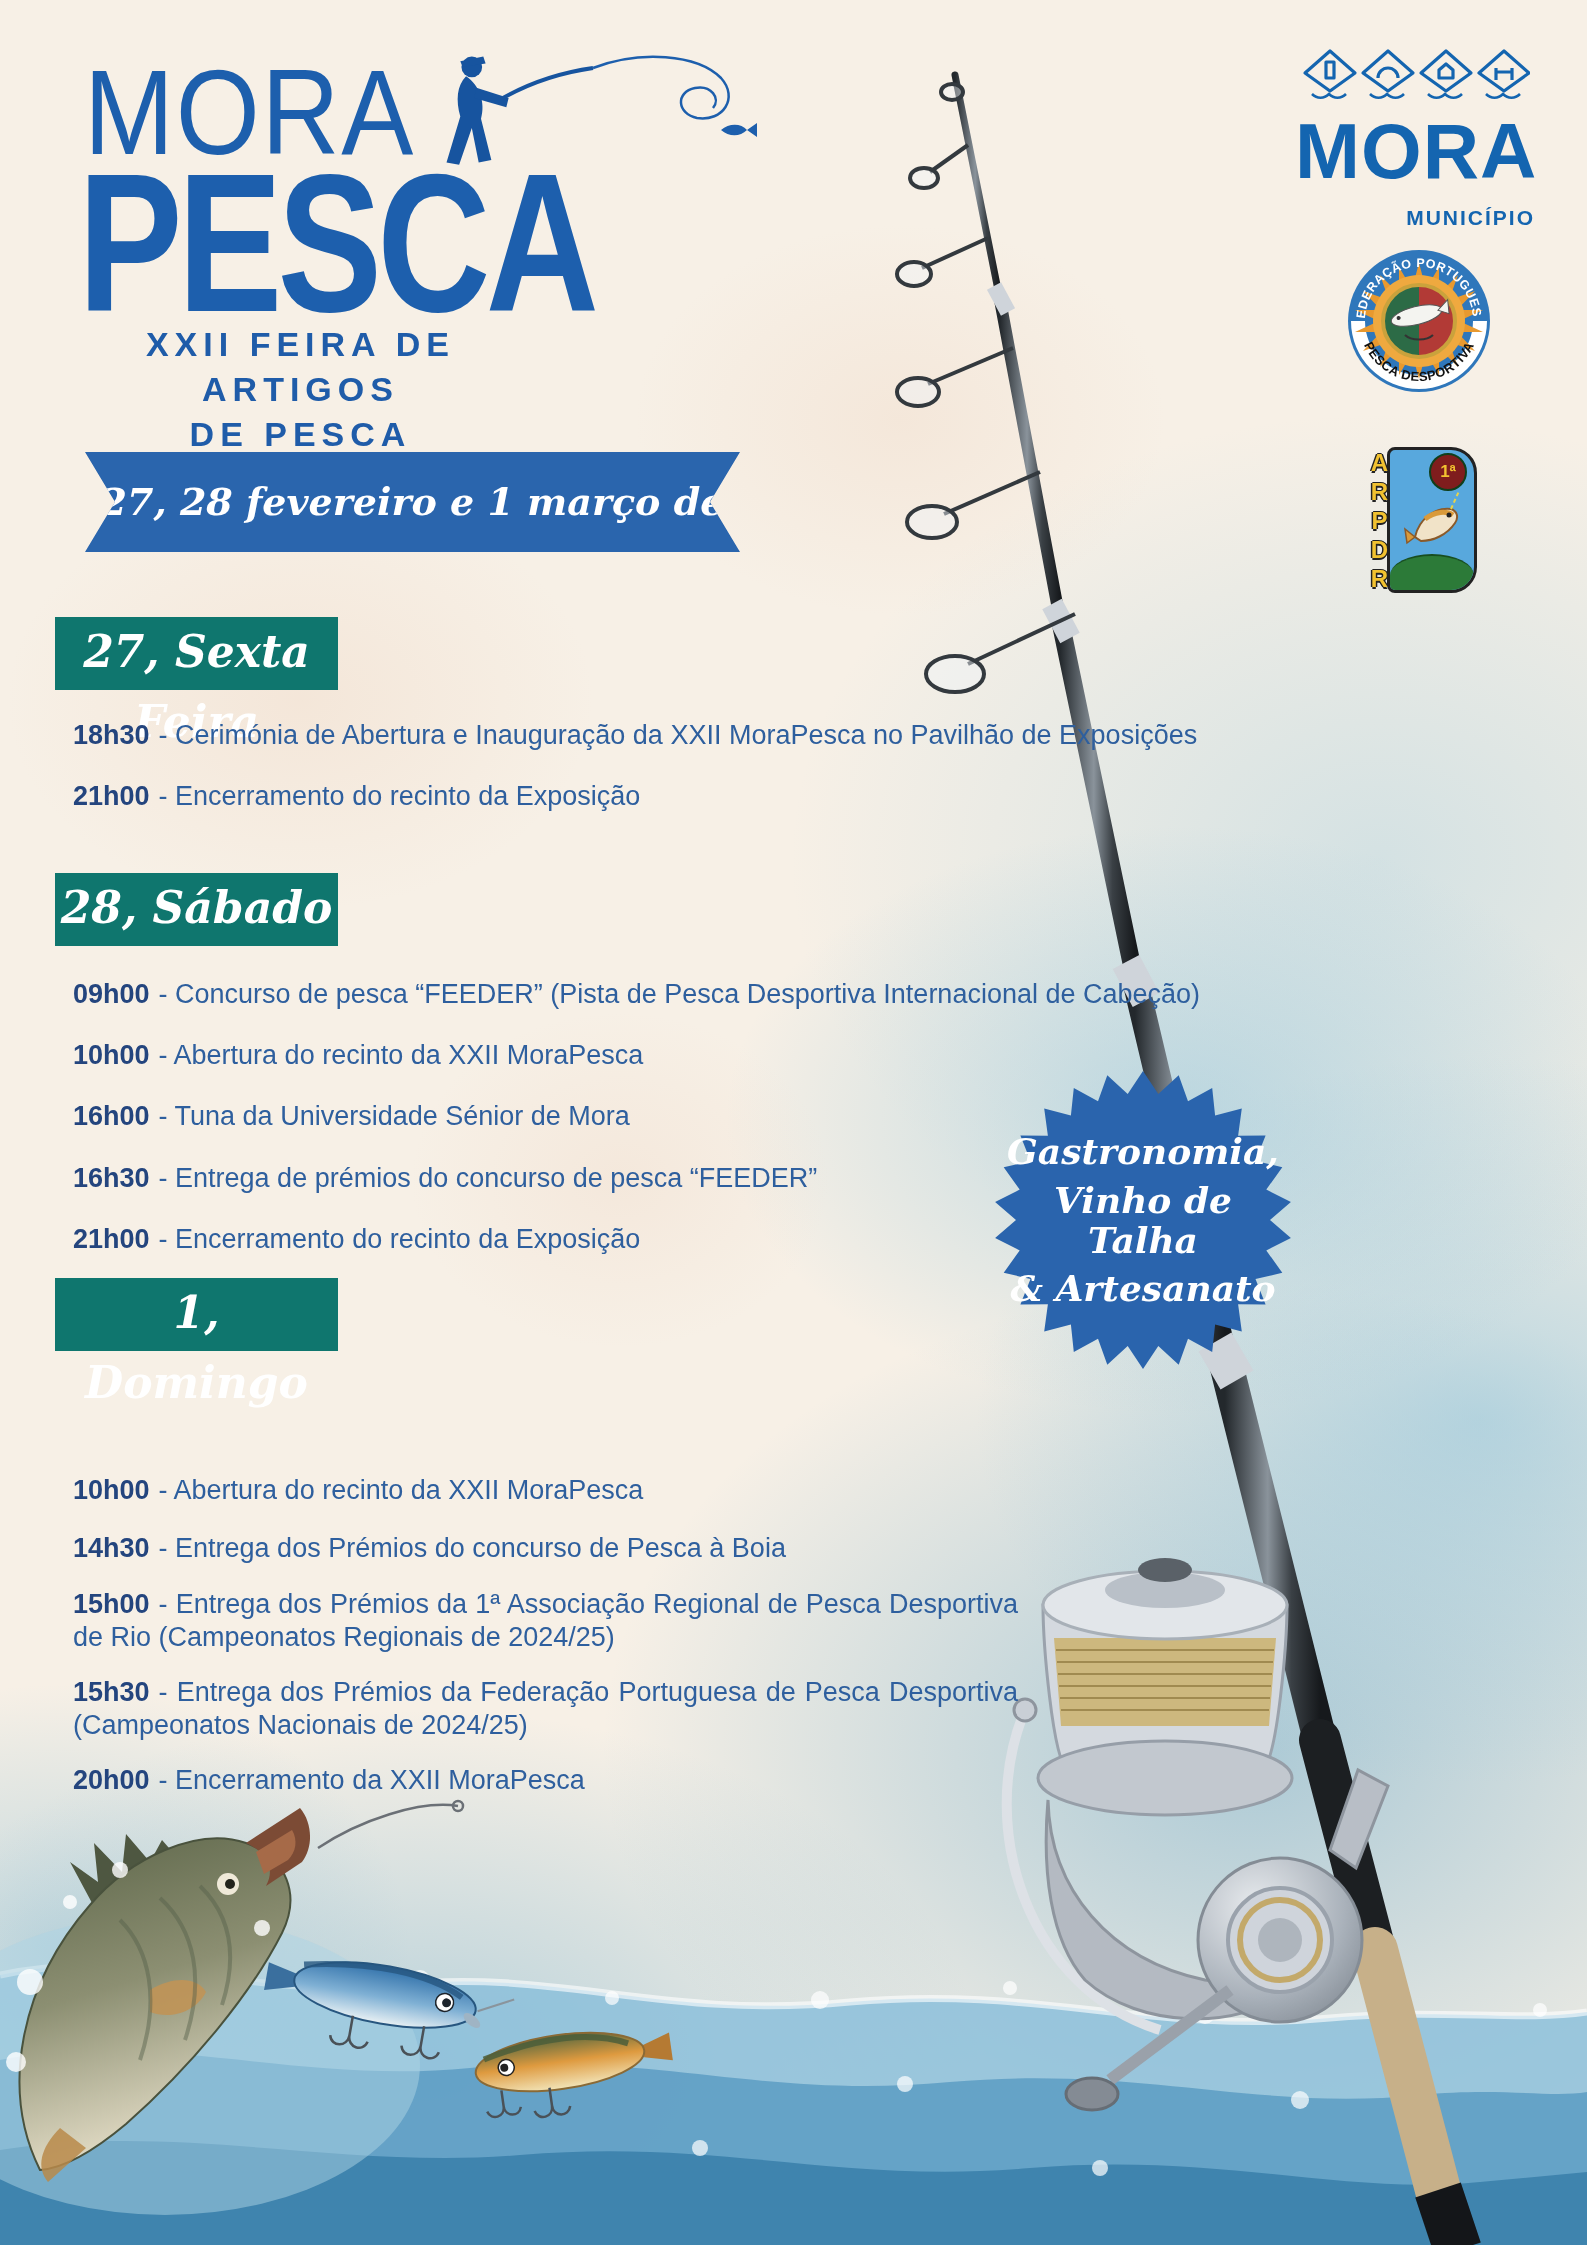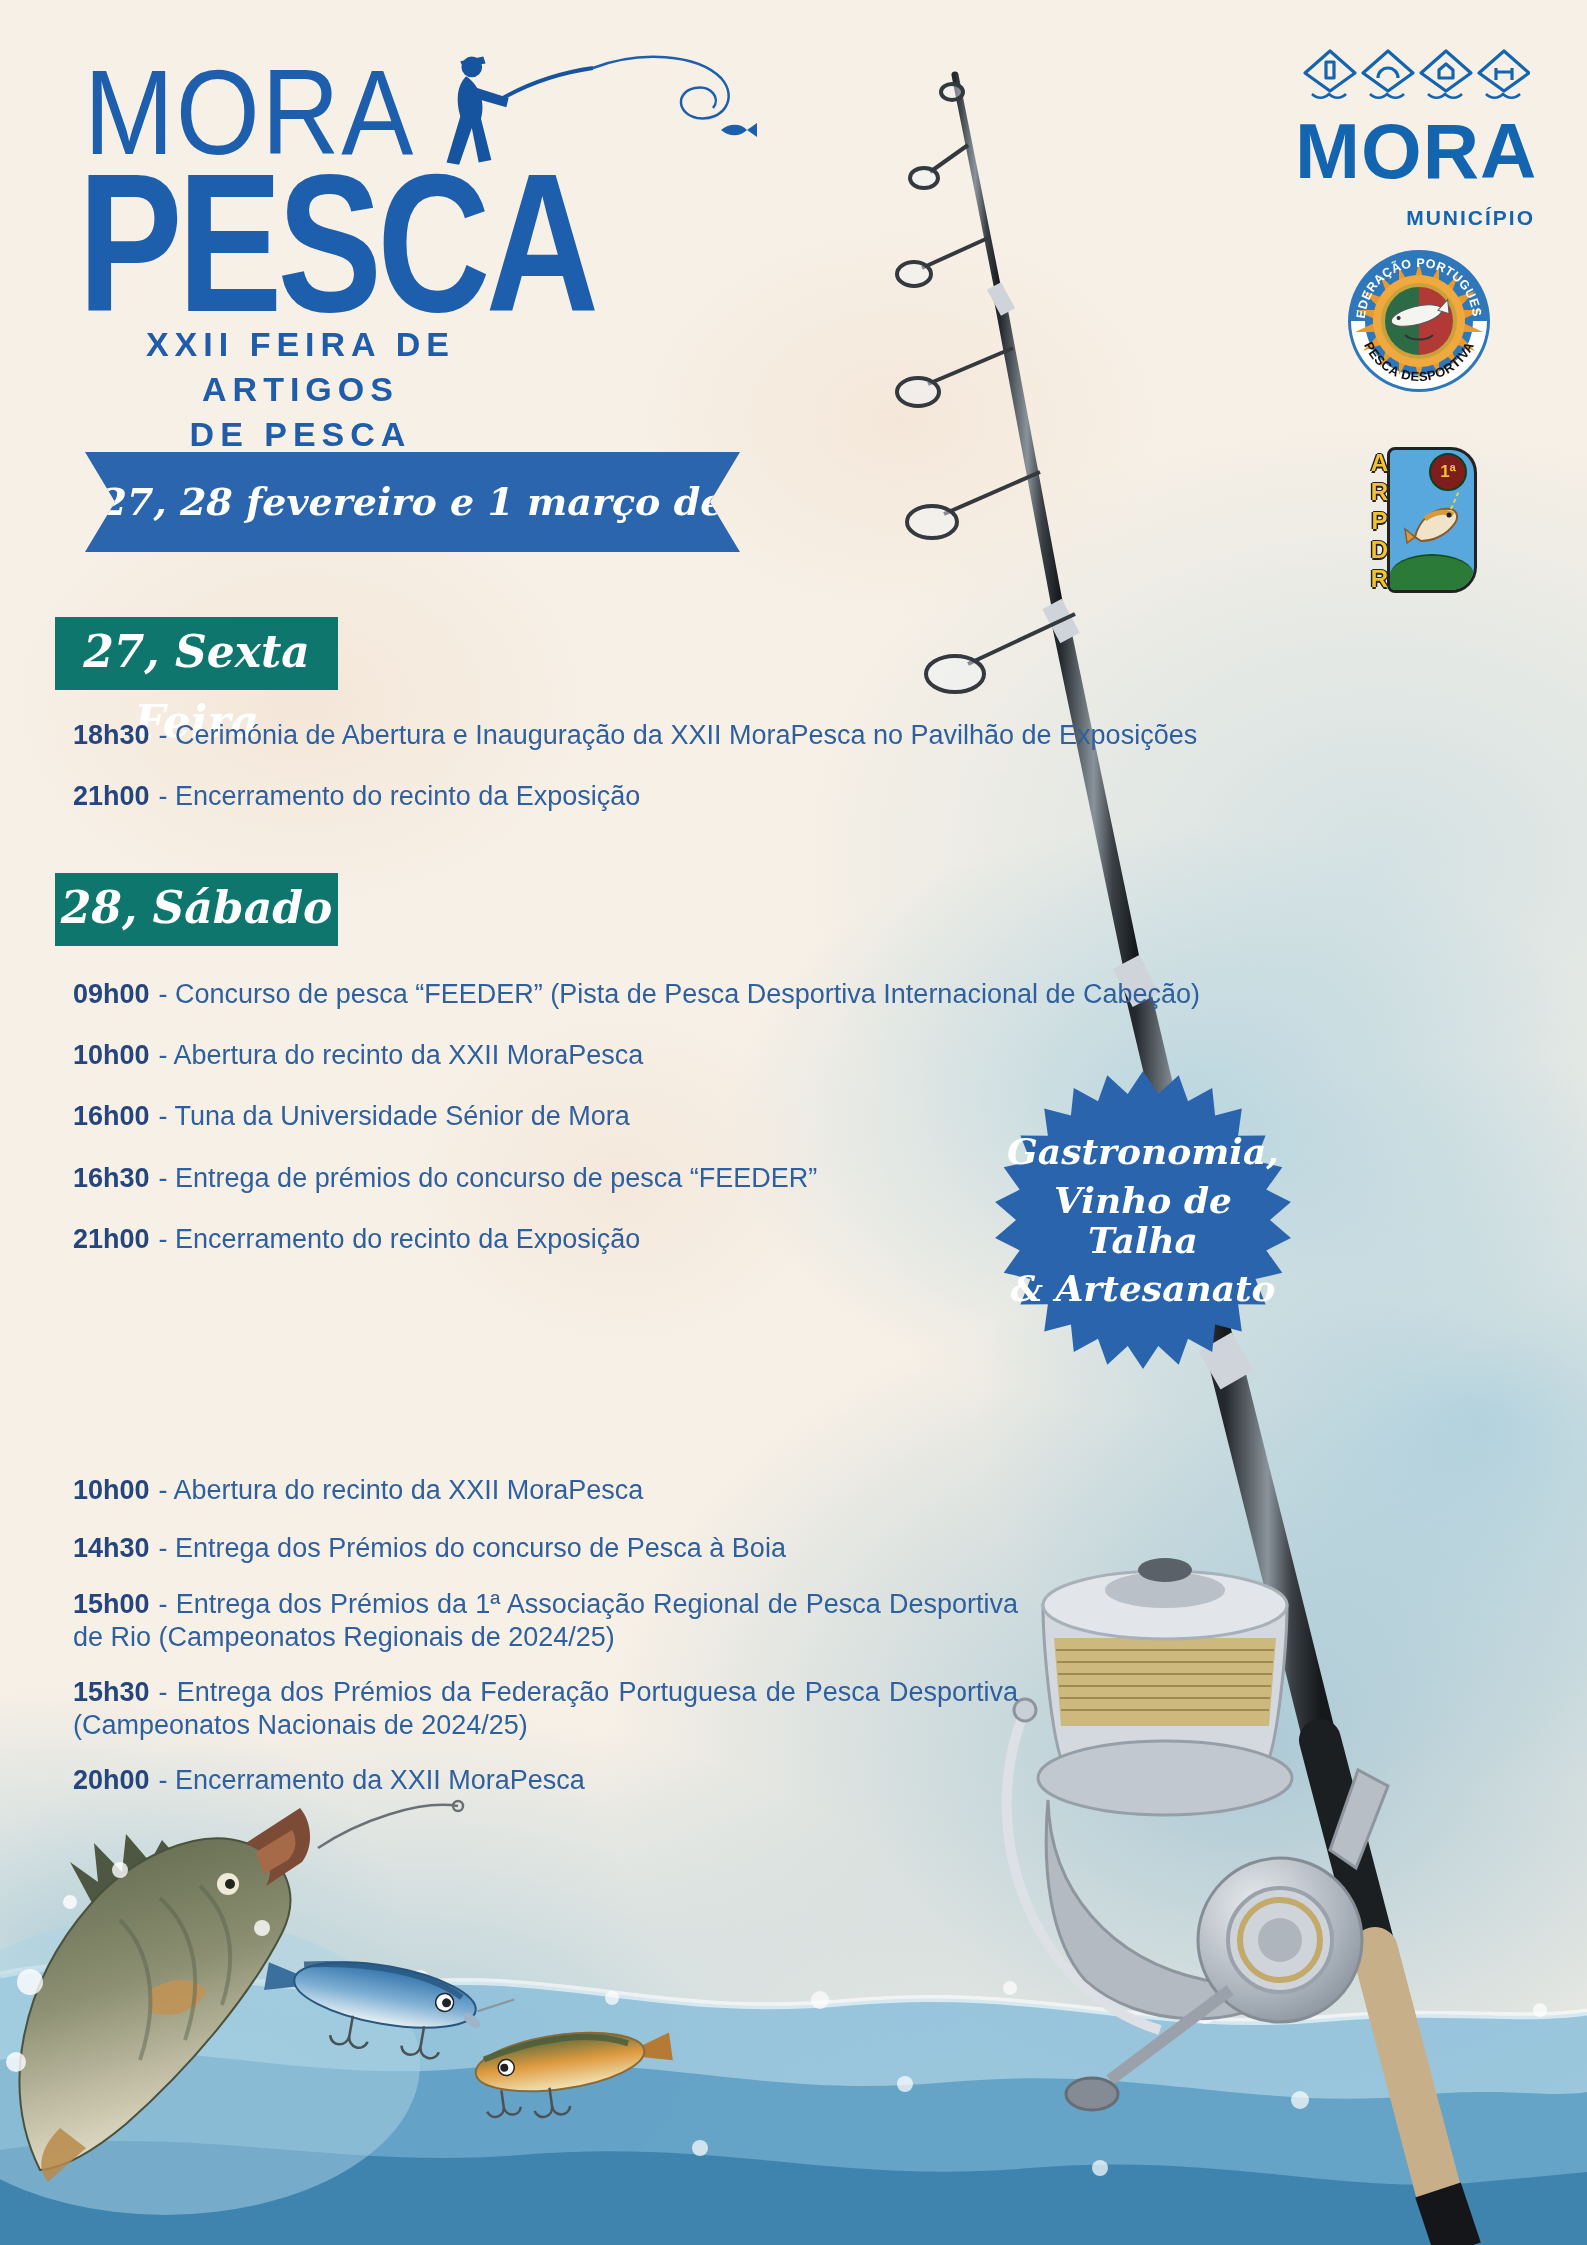--- a/index.html
+++ b/index.html
@@ -280,20 +280,23 @@
     <span class="time">09h00</span><span class="desc">- Concurso de pesca “FEEDER” (Pista de Pesca Desportiva Internacional de Cabeção)</span></p>
   <p class="event single" style="top:1023px;">
     <span class="time">10h00</span><span class="desc">- Abertura do recinto da XXII MoraPesca</span></p>
   <p class="event single" style="top:1084px;">
     <span class="time">16h00</span><span class="desc">- Tuna da Universidade Sénior de Mora</span></p>
   <p class="event single" style="top:1146px;">
     <span class="time">16h30</span><span class="desc">- Entrega de prémios do concurso de pesca “FEEDER”</span></p>
   <p class="event single" style="top:1207px;">
     <span class="time">21h00</span><span class="desc">- Encerramento do recinto da Exposição</span></p>
 
+  <div class="day-box" style="top:1278px;">
+    <span>1, Domingo</span>
+  </div>
   <p class="event single" style="top:1458px;">
     <span class="time">10h00</span><span class="desc">- Abertura do recinto da XXII MoraPesca</span></p>
   <p class="event single" style="top:1516px;">
     <span class="time">14h30</span><span class="desc">- Entrega dos Prémios do concurso de Pesca à Boia</span></p>
   <p class="event wrap" style="top:1572px;">
     <span class="time">15h00</span><span class="desc">- Entrega dos Prémios da 1ª Associação Regional de Pesca Desportiva de Rio (Campeonatos Regionais de 2024/25)</span></p>
   <p class="event wrap" style="top:1660px;">
     <span class="time">15h30</span><span class="desc">- Entrega dos Prémios da Federação Portuguesa de Pesca Desportiva (Campeonatos Nacionais de 2024/25)</span></p>
   <p class="event single" style="top:1748px;">
     <span class="time">20h00</span><span class="desc">- Encerramento da XXII MoraPesca</span></p>

